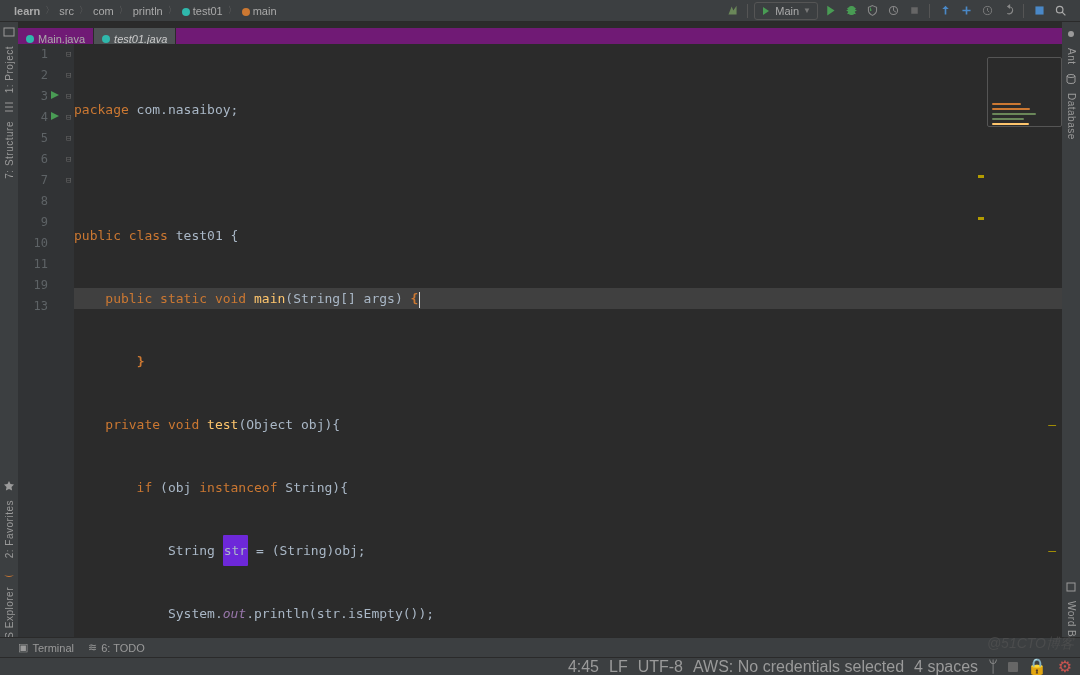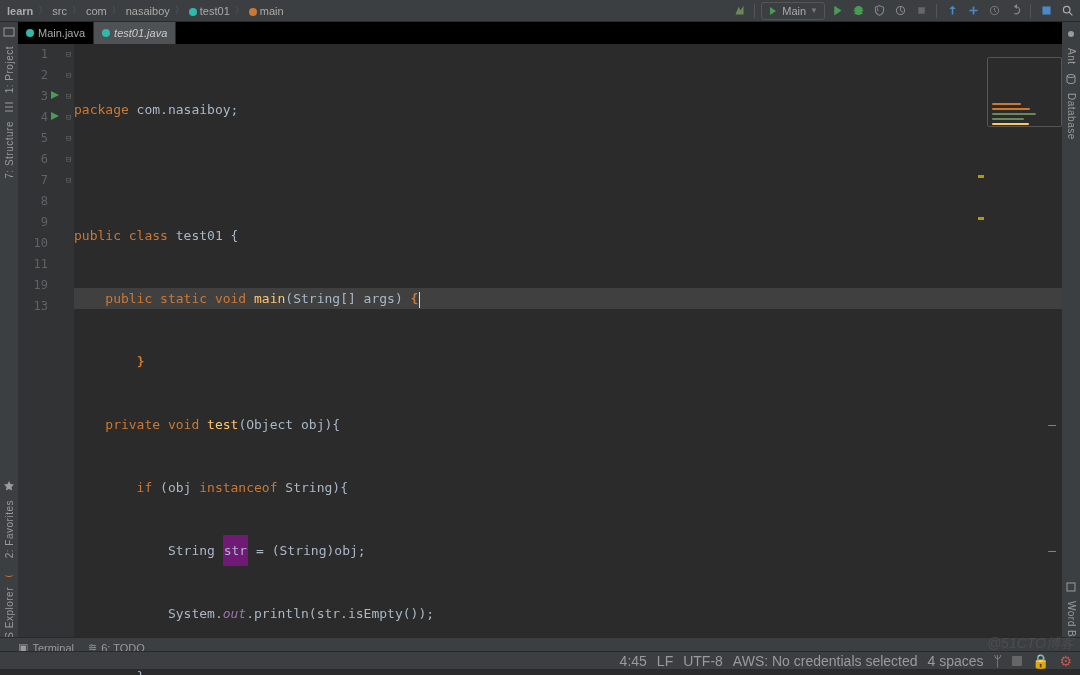--- a/index.html
+++ b/index.html
@@ -1,38 +1,38 @@
 <!DOCTYPE html>
 <html><head>
 <meta charset="utf-8">
 <style>
 * { margin:0; padding:0; box-sizing:border-box; }
 body { width:1080px; height:675px; background:#2b2b2b; font-family:"Segoe UI",Arial,sans-serif; font-size:11px; color:#bbb; overflow:hidden; position:relative; }
 
 
-.nav { height:22px; background:#3c3f41; border-bottom:1px solid #2a2a2a; display:flex; align-items:center; padding:0 4px; justify-content:space-between; }
+.nav { height:22px; background:#3c3f41; border-bottom:1px solid #2a2a2a; display:flex; align-items:center; padding:0 11px; justify-content:space-between; }
 .crumbs { display:flex; align-items:center; gap:2px; }
 .crumb { color:#aaa; padding:0 3px; cursor:default; }
 .crumb.bold { font-weight:bold; }
 .crumb-sep { color:#666; font-size:9px; }
 .crumb .dot { display:inline-block; width:8px; height:8px; border-radius:50%; margin-right:3px; vertical-align:middle; }
 .dot.cyan { background:#2fb8ac; }
 .dot.orange { background:#cc7832; }
 
 .toolbar { display:flex; align-items:center; gap:3px; }
 .tb { width:18px; height:18px; display:flex; align-items:center; justify-content:center; color:#888; border-radius:2px; }
 .run-config { height:18px; padding:0 6px; border:1px solid #555; border-radius:3px; display:flex; align-items:center; gap:4px; color:#aaa; font-size:11px; }
 .tb svg { width:13px; height:13px; }
 .tb.play svg path { fill:#499c54; }
 .tb.bug svg path { fill:#499c54; }
 .tb.stop svg rect { fill:#666; }
 .sep-v { width:1px; height:14px; background:#555; margin:0 3px; }
 
 
-.tabs-row { height:22px; background:#000000; display:flex; align-items:stretch; padding-left:18px; }
+.tabs-row { height:22px; background:#701a75; display:flex; align-items:stretch; padding-left:18px;margin-top:6px; }
 .tab { padding:0 8px; display:flex; align-items:center; gap:4px; border-right:1px solid #2a2a2a; color:#aaa; font-size:11px; }
 .tab.active { background:#4e5254; color:#ccc;font-style:italic; }
 .tab .dot { display:inline-block; width:8px; height:8px; border-radius:50%; }
 
 
 .left-strip { position:absolute; left:0; top:22px; bottom:20px; width:18px; background:#3c3f41; display:flex; flex-direction:column; align-items:center; gap:8px; padding-top:4px; }
 .left-strip .vlabel { writing-mode:vertical-rl; transform:rotate(180deg); color:#9a9a9a; font-size:10px; letter-spacing:.5px; cursor:default; }
 .left-strip .vicon { width:12px; height:12px; color:#9a9a9a; }
 
 
@@ -54,21 +54,21 @@
 .code-row-right { position:absolute; right:6px; display:inline-block; }
 
 
 .kw { color:#cc7832; }
 .cls { color:#a9b7c6; }
 .fn { color:#ffc66d; }
 .punct { color:#a9b7c6; }
 .param { color:#a9b7c6; }
 .field { color:#9876aa; font-style:italic; }
 .warn { color:#cc7832; font-weight:bold; }
-.boxed { background:#701a75; padding:8px 1px; border-radius:1px; }
+.boxed { background:#6d28d9; padding:8px 1px; border-radius:1px; }
 .std { color:#a9b7c6; }
 .caret { border-left:1px solid #ddd; display:inline-block; height:16px; vertical-align:middle; margin-left:1px; }
 
 
 .minimap { position:absolute; right:0; top:0; width:75px; height:70px; background:#2b2b2b; border:1px solid #555; border-radius:2px; overflow:hidden; }
 .minimap .mline { height:2px; margin:3px 4px; border-radius:1px; }
 .mm1 { background:#cc7832; width:40%; }
 .mm2 { background:#cc7832; width:52%; }
 .mm3 { background:#6a8759; width:60%; margin-left:14px; }
 .mm4 { background:#6a8759; width:44%; margin-left:14px; }
@@ -76,38 +76,38 @@
 
 
 .stripe { position:absolute; right:78px; top:0; width:8px; }
 .stripe .m { position:absolute; right:0; width:6px; height:3px; background:#b39c00; }
 
 
 .bottom-tools { position:absolute; left:0; right:0; bottom:18px; height:20px; background:#3c3f41; display:flex; align-items:center; padding-left:18px; gap:14px; border-top:1px solid #2a2a2a; }
 .bottom-tools .it { display:flex; align-items:center; gap:4px; color:#9a9a9a; font-size:11px; }
 
 
-.status { position:absolute; left:0; right:0; bottom:6px; height:18px; background:#3c3f41; display:flex; align-items:center; justify-content:flex-end; gap:10px; padding:0 8px; color:#9a9a9a; font-size:14px; border-top:1px solid #2a2a2a; }
+.status { position:absolute; left:0; right:0; bottom:0; height:18px; background:#3c3f41; display:flex; align-items:center; justify-content:flex-end; gap:10px; padding:0 8px; color:#9a9a9a; font-size:16px; border-top:1px solid #2a2a2a; }
 .status .sq { display:inline-block; width:10px; height:10px; background:#666; border-radius:1px; }
 
 
 .wm { position:absolute; right:6px; bottom:22px; color:#555; font-size:14px; font-style:italic; opacity:.6; z-index:5; }
 </style>
 </head>
 <body>
 
 <div class="nav">
   <div class="crumbs">
     <span class="crumb bold">learn</span>
       <span class="crumb-sep">〉</span>
     <span class="crumb">src</span>
       <span class="crumb-sep">〉</span>
     <span class="crumb">com</span>
       <span class="crumb-sep">〉</span>
-    <span class="crumb">nasaiboy</span>
+    <span class="crumb">println</span>
       <span class="crumb-sep">〉</span>
     <span class="crumb"><span class="dot cyan"></span><span>test01</span></span>
       <span class="crumb-sep">〉</span>
     <span class="crumb"><span class="dot orange"></span><span>main</span></span>
   </div>
 
   <div class="toolbar">
     <div class="tb">
         <svg viewBox="0 0 16 16">
           <path fill="#6a8759" d="M3 13 L7 3 L9 8 L13 2 L13 13 Z"></path>

